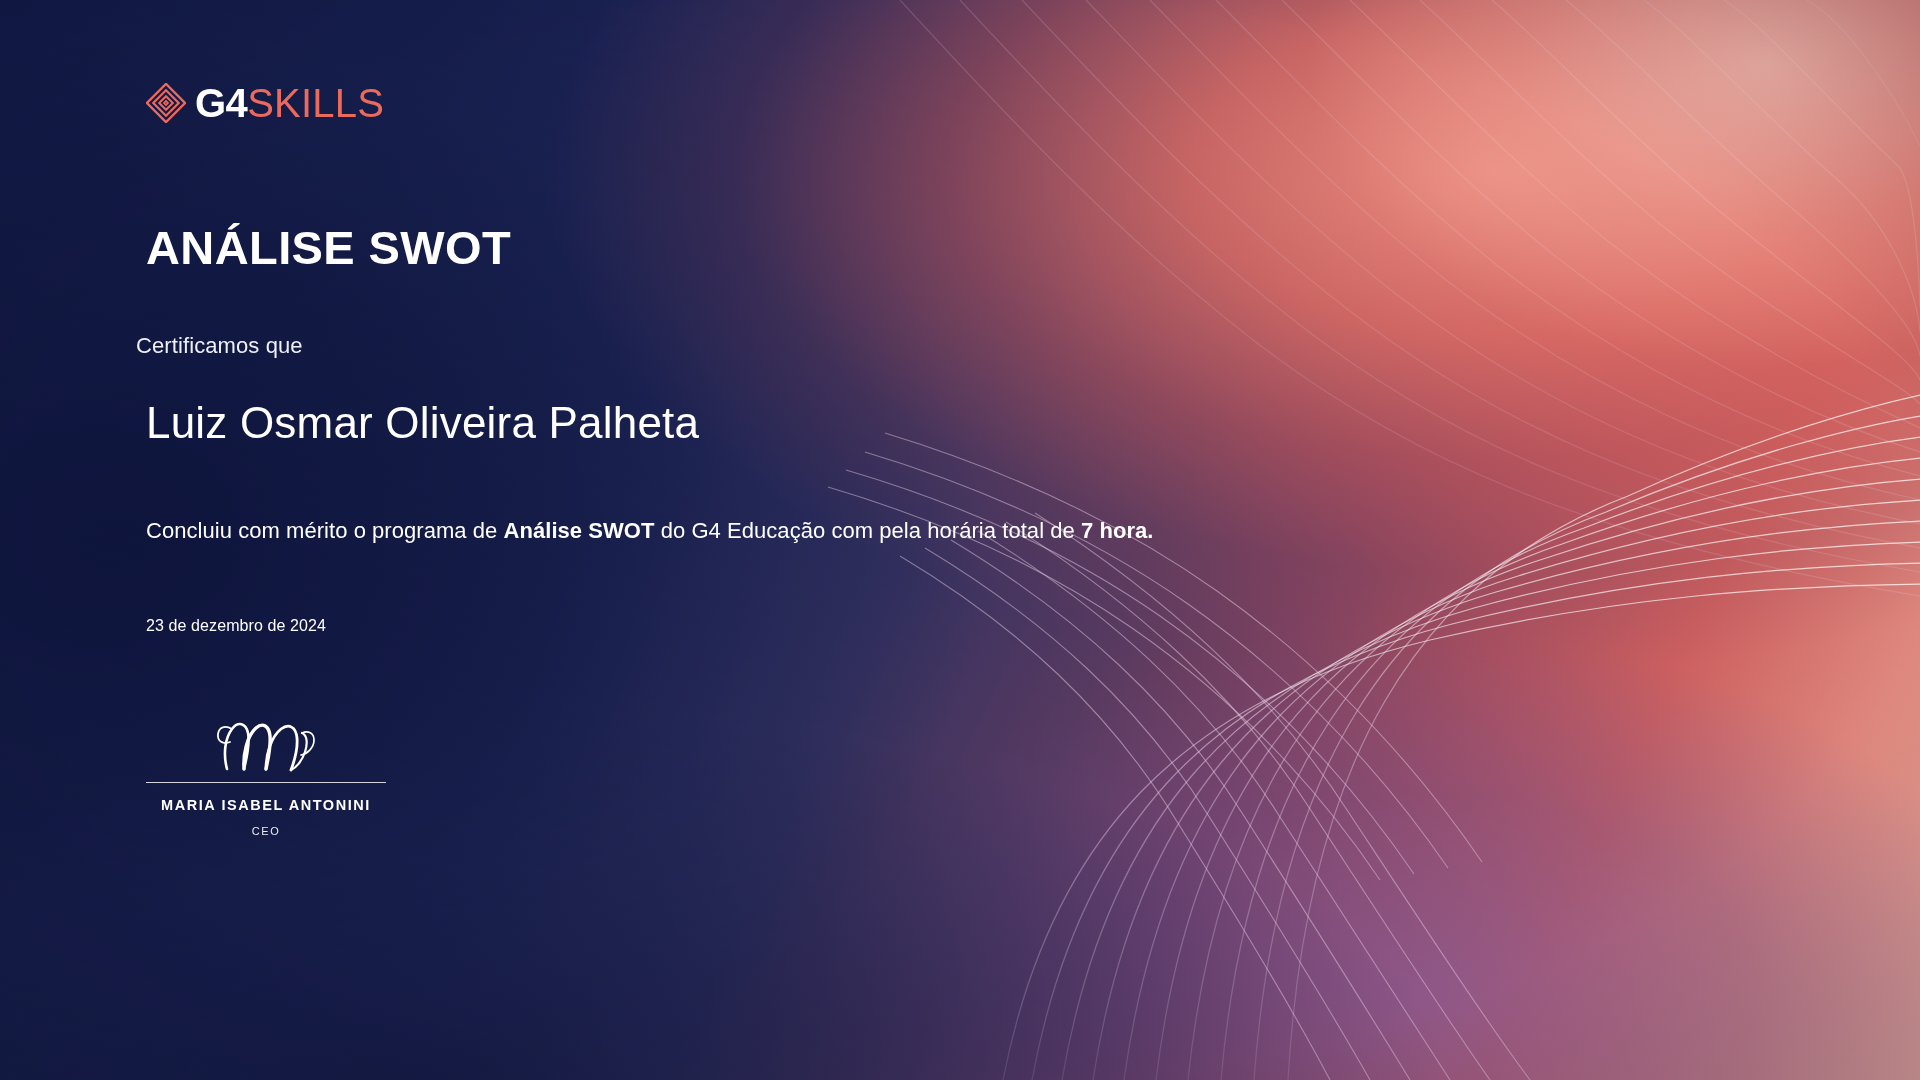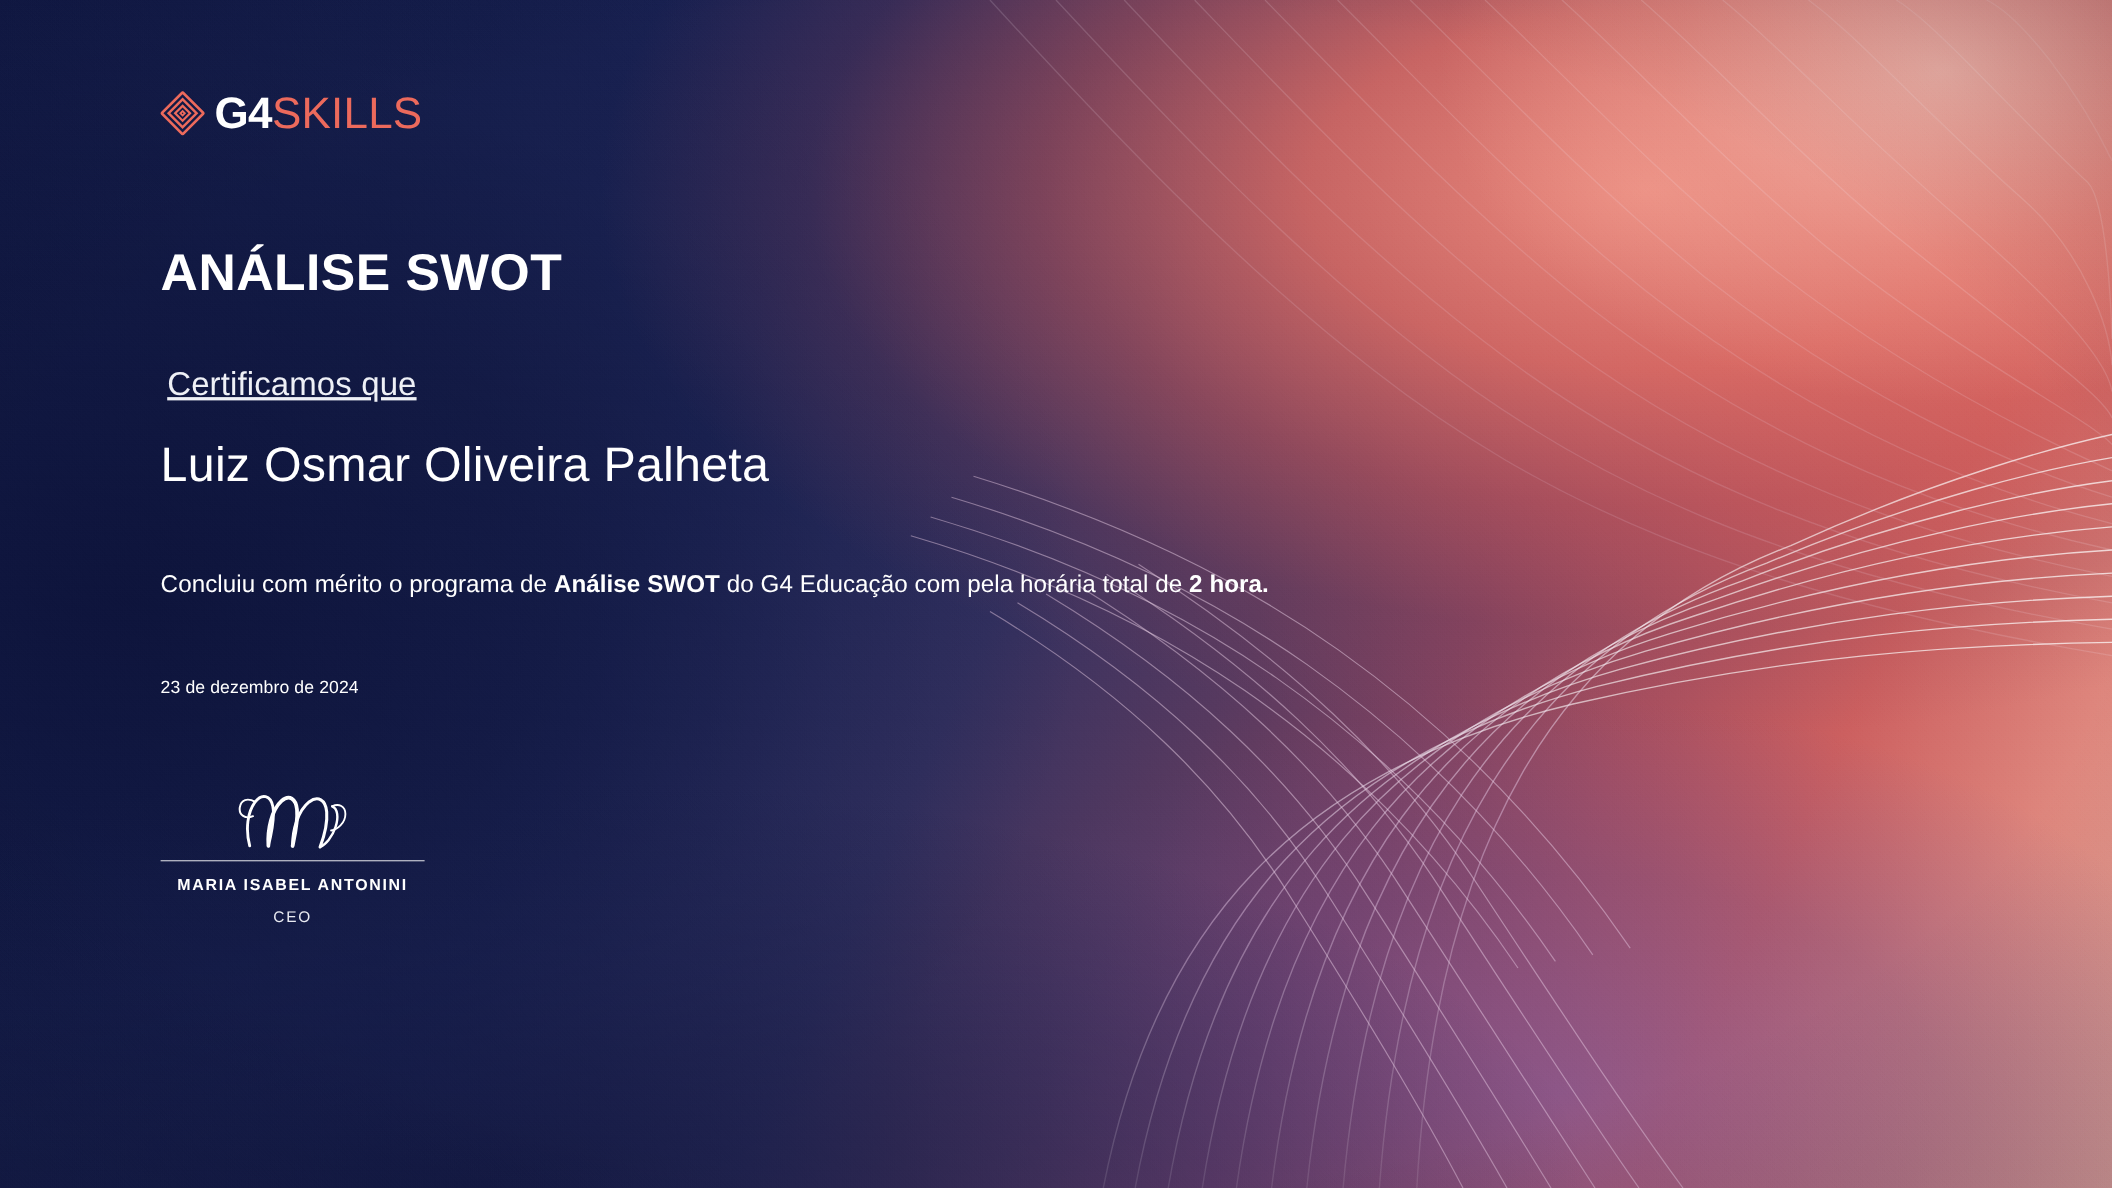--- a/index.html
+++ b/index.html
@@ -118,23 +118,23 @@
   .logo-skills { color:#ec6a5c; font-weight:400; letter-spacing:0.2px; }
 
   
   .cert-title {
     position:absolute; left:146px; top:223px;
     font-size:47px; font-weight:700; color:#ffffff;
     letter-spacing:0.4px; line-height:1.08; white-space:nowrap;
   }
 
   .preamble {
-    position:absolute; left:152px; top:333px;
-    font-size:30px; font-weight:400; color:#eef0f6;
-    letter-spacing:0.1px; white-space:nowrap;text-decoration:underline;
+    position:absolute; left:136px; top:333px;
+    font-size:22px; font-weight:400; color:#eef0f6;
+    letter-spacing:0.1px; white-space:nowrap;
   }
 
   .recipient {
     position:absolute; left:146px; top:398px;
     font-size:44px; font-weight:300; color:#ffffff;
     letter-spacing:0.2px; white-space:nowrap;
   }
 
   .statement {
     position:absolute; left:146px; top:518px;
@@ -159,21 +159,21 @@
   .signature-rule {
     width:240px; height:1px; background:rgba(255,255,255,0.82);
     margin:6px 0 14px 0;
   }
   .signatory-name {
     font-size:14.5px; font-weight:700; color:#ffffff;
     letter-spacing:1.55px; white-space:nowrap;
   }
   .signatory-role {
     margin-top:12px;
-    font-size:14px; font-weight:400; color:#e9ebf2;
+    font-size:11px; font-weight:400; color:#e9ebf2;
     letter-spacing:1.6px;
   }
 
   .footer-note {
     position:absolute; left:146px; top:915px;
     font-size:16.5px; font-weight:400; color:#eceef5;
     letter-spacing:0.05px; white-space:nowrap;
   }
 </style>
 </head>
@@ -269,21 +269,21 @@
         <span class="logo-skills">SKILLS</span>
       </span>
     </div>
 
     <h1 class="cert-title">ANÁLISE SWOT</h1>
 
     <p class="preamble">Certificamos que</p>
 
     <p class="recipient">Luiz Osmar Oliveira Palheta</p>
 
-    <p class="statement"><span>Concluiu com mérito o programa de </span><b>Análise SWOT</b><span> do G4 Educação com pela horária total de </span><b>2 hora.</b></p>
+    <p class="statement"><span>Concluiu com mérito o programa de </span><b>Análise SWOT</b><span> do G4 Educação com pela horária total de </span><b>7 hora.</b></p>
 
     <p class="issue-date">23 de dezembro de 2024</p>
 
     <div class="signature-block">
       <div class="signature-mark">
         <svg width="118" height="62" viewBox="0 0 118 62" xmlns="http://www.w3.org/2000/svg">
           <g fill="none" stroke="#ffffff" stroke-linecap="round" stroke-linejoin="round">
             <path d="M20,55 C16,40 18,24 25,15 C31,7 39,9 41,19 C43,29 40,43 37,55" stroke-width="2.6"></path>
             <path d="M37,55 C36,40 40,22 49,14 C56,8 62,12 63,22 C64,33 61,45 59,55" stroke-width="3.4"></path>
             <path d="M59,55 C59,40 64,23 74,15 C82,9 89,13 90,24 C91,36 87,48 84,56" stroke-width="2.8"></path>

